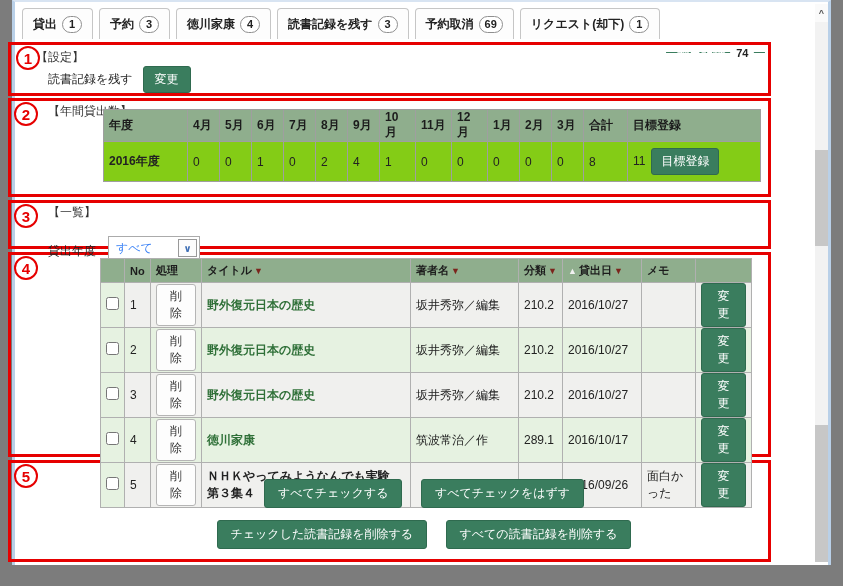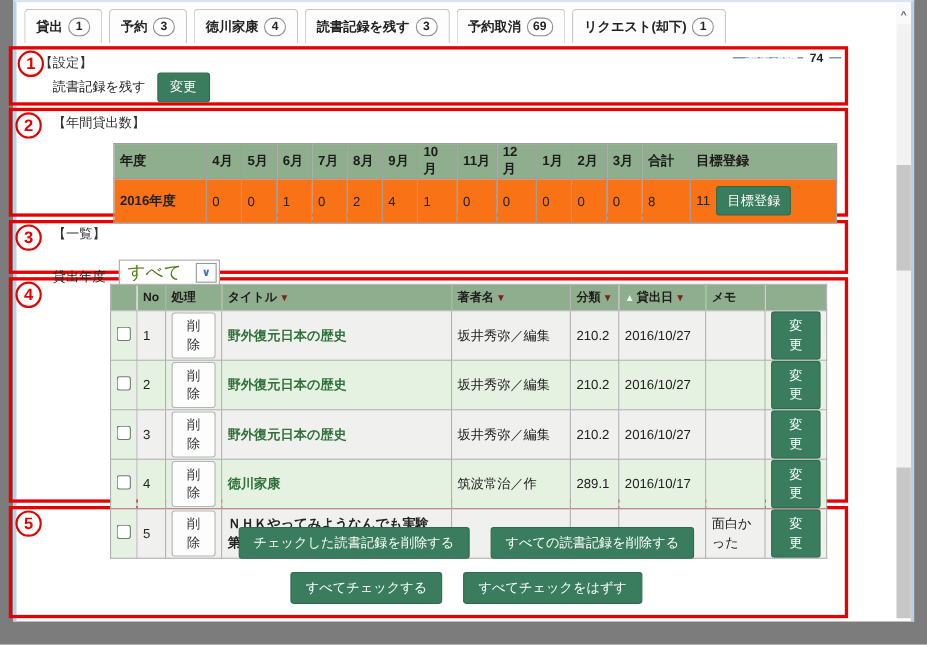--- a/index.html
+++ b/index.html
@@ -51,35 +51,35 @@
   .btn-green { background:#3a7d5e; color:#fff; border:1px solid #2f6a4f; border-radius:3px;
                font-size:12px; padding:4px 11px; cursor:pointer; font-family:inherit; }
   .btn-light { background:#fdfdfd; color:#333; border:1px solid #b5b5b5; border-radius:3px;
                font-size:12px; padding:3px 12px; cursor:pointer; font-family:inherit; }
 
   
   .settings-row { position:absolute; left:48px; top:66px; display:flex; align-items:center; gap:10px;
                   font-size:12px; color:#222; }
 
   
-  .annual-table { position:absolute; left:103px; top:130px; border-collapse:collapse;
+  .annual-table { position:absolute; left:103px; top:109px; border-collapse:collapse;
                   font-size:12px; color:#222; table-layout:fixed; }
   .annual-table th, .annual-table td { border:1px solid #9f9f9f; padding:0 5px; text-align:left; }
   .annual-table th { background:#8fae8d; height:26px; font-weight:bold; color:#1c1c1c; }
-  .annual-table td { height:40px; background:#f97316; vertical-align:middle; }
+  .annual-table td { height:40px; background:#84cc16; vertical-align:middle; }
   .annual-table td.year { font-weight:bold; }
   .goal-cell { white-space:nowrap; }
   .goal-cell .btn-green { margin-left:6px; padding:4px 9px; }
 
   
   .filter-row { position:absolute; left:48px; top:236px; display:flex; align-items:flex-end; gap:12px;
                 font-size:12px; color:#222; }
   .select-box { display:flex; align-items:center; width:92px; height:24px; border:1px solid #ababab;
                 background:#fff; cursor:pointer; }
-  .select-box .sel-text { flex:1; padding-left:7px; font-size:16px; color:#4d7c0f; }
+  .select-box .sel-text { flex:1; padding-left:7px; font-size:12px; color:#3b82f6; }
   .select-box .sel-arrow { width:19px; height:18px; margin-right:2px; border:1px solid #999;
                            background:#fcfcfc; color:#3f6fb5; font-size:10px; font-weight:bold;
                            text-align:center; line-height:17px; }
 
   
   .rec-table { position:absolute; left:100px; top:258px; border-collapse:collapse; font-size:12px;
                color:#222; table-layout:fixed; }
   .rec-table th, .rec-table td { border:1px solid #b0b0b0; padding:0 5px; overflow:hidden; }
   .rec-table th { background:#8fae8d; height:24px; font-weight:bold; color:#1c1c1c; text-align:left;
                   font-size:11px; white-space:nowrap; }
@@ -303,26 +303,26 @@
       <td></td>
       <td>2016/09/26</td>
       <td>面白かった</td>
       <td class="chg"><button class="btn-green">変更</button></td>
     </tr>
   </tbody>
     </table>
 
   <div class="bulk">
     <div class="bulk-row">
+      <button class="btn-green">すべてチェックする</button>
+      <button class="btn-green">すべてチェックをはずす</button>
+    </div>
+    <div class="bulk-row">
       <button class="btn-green">チェックした読書記録を削除する</button>
       <button class="btn-green">すべての読書記録を削除する</button>
-    </div>
-    <div class="bulk-row">
-      <button class="btn-green">すべてチェックする</button>
-      <button class="btn-green">すべてチェックをはずす</button>
     </div>
   </div>
 
   <div class="scrollbar">
     <div class="scroll-arrow">^</div>
     <div class="scroll-thumb1"></div>
     <div class="scroll-thumb2"></div>
   </div>
 </div>
 

